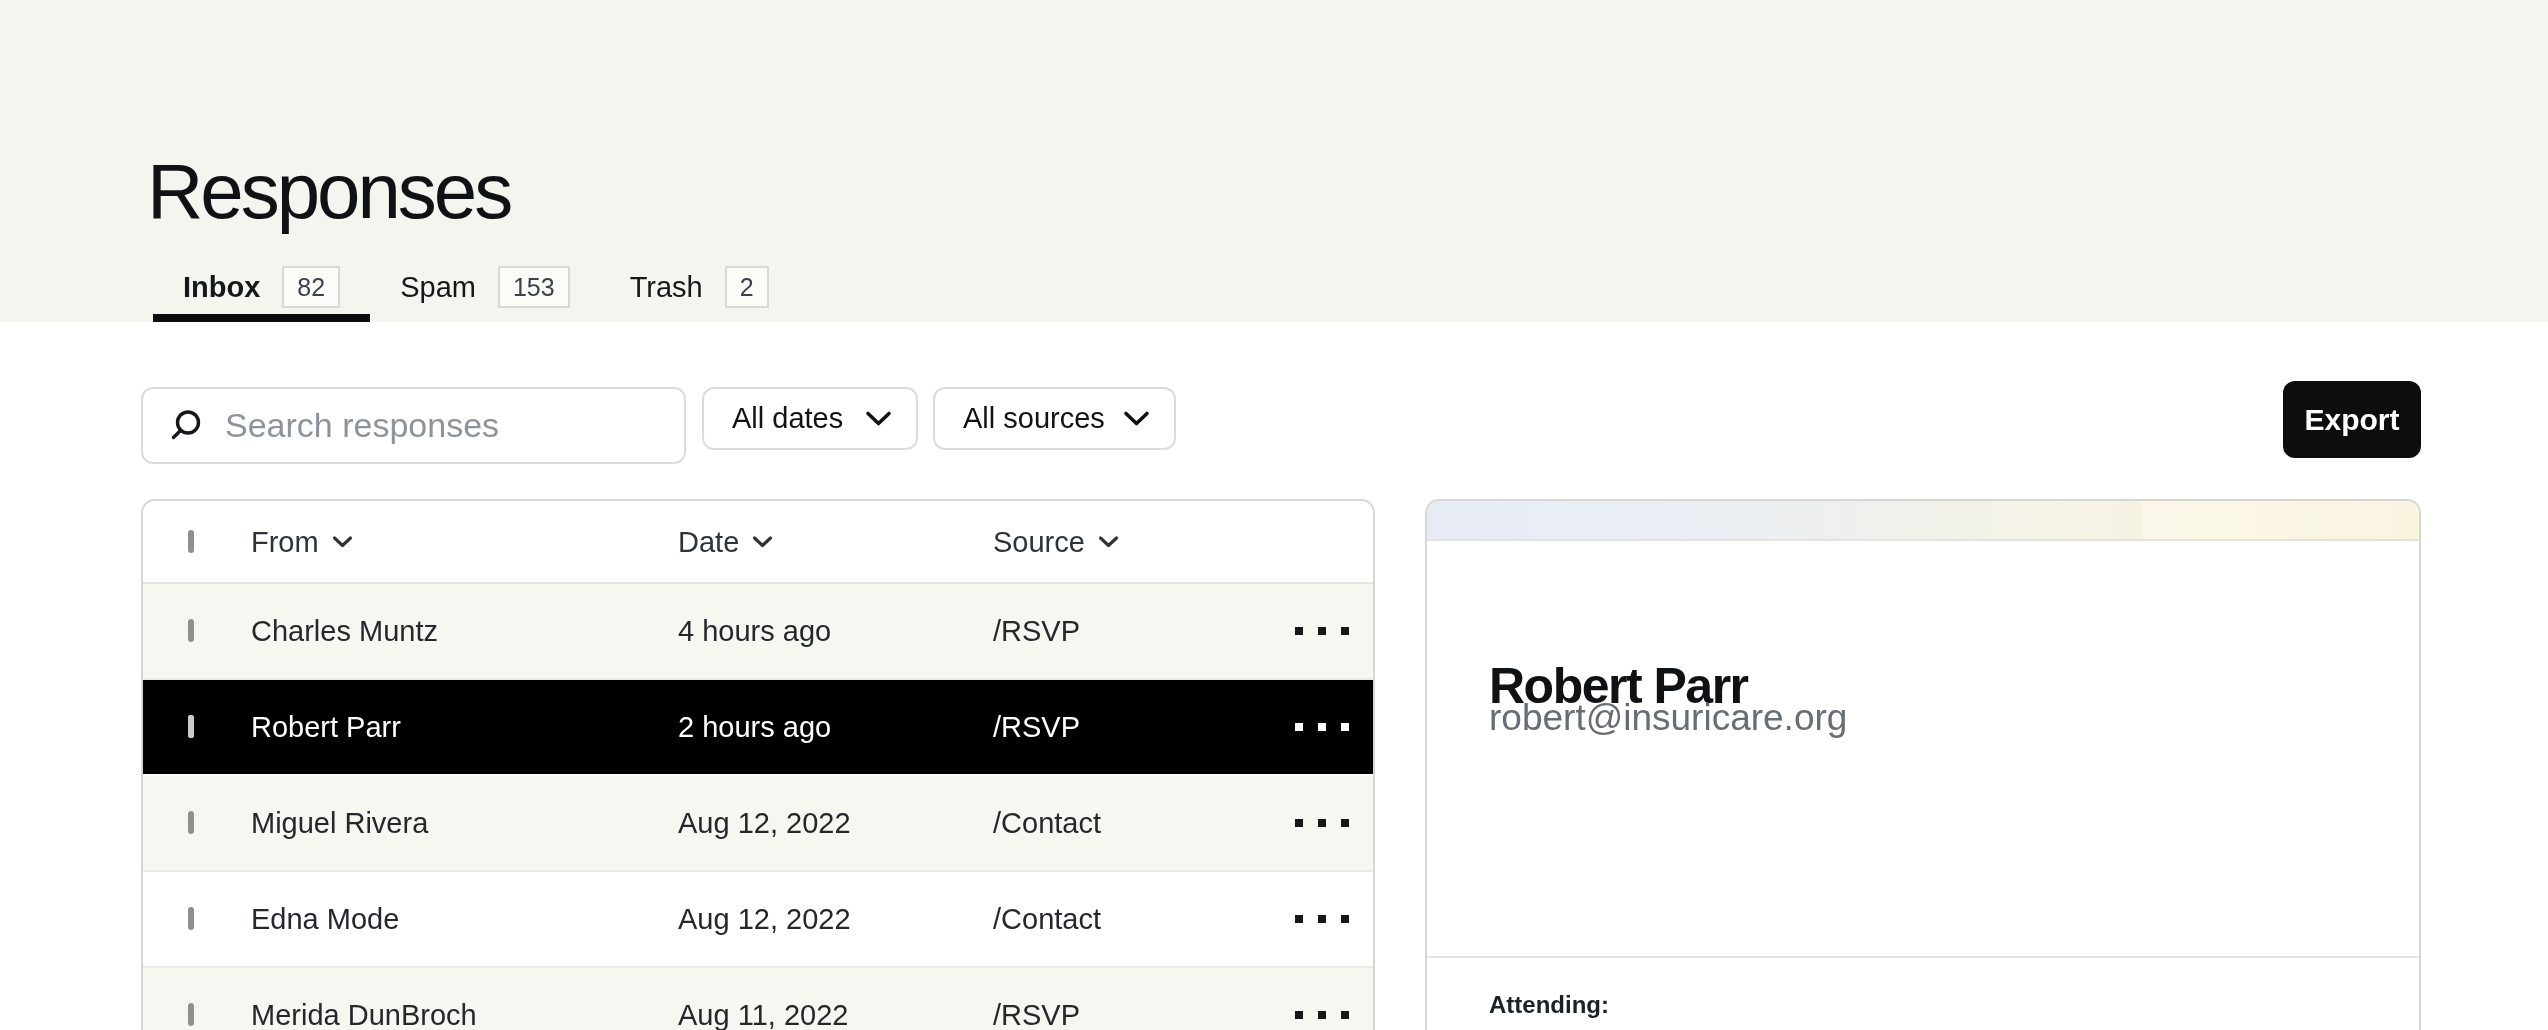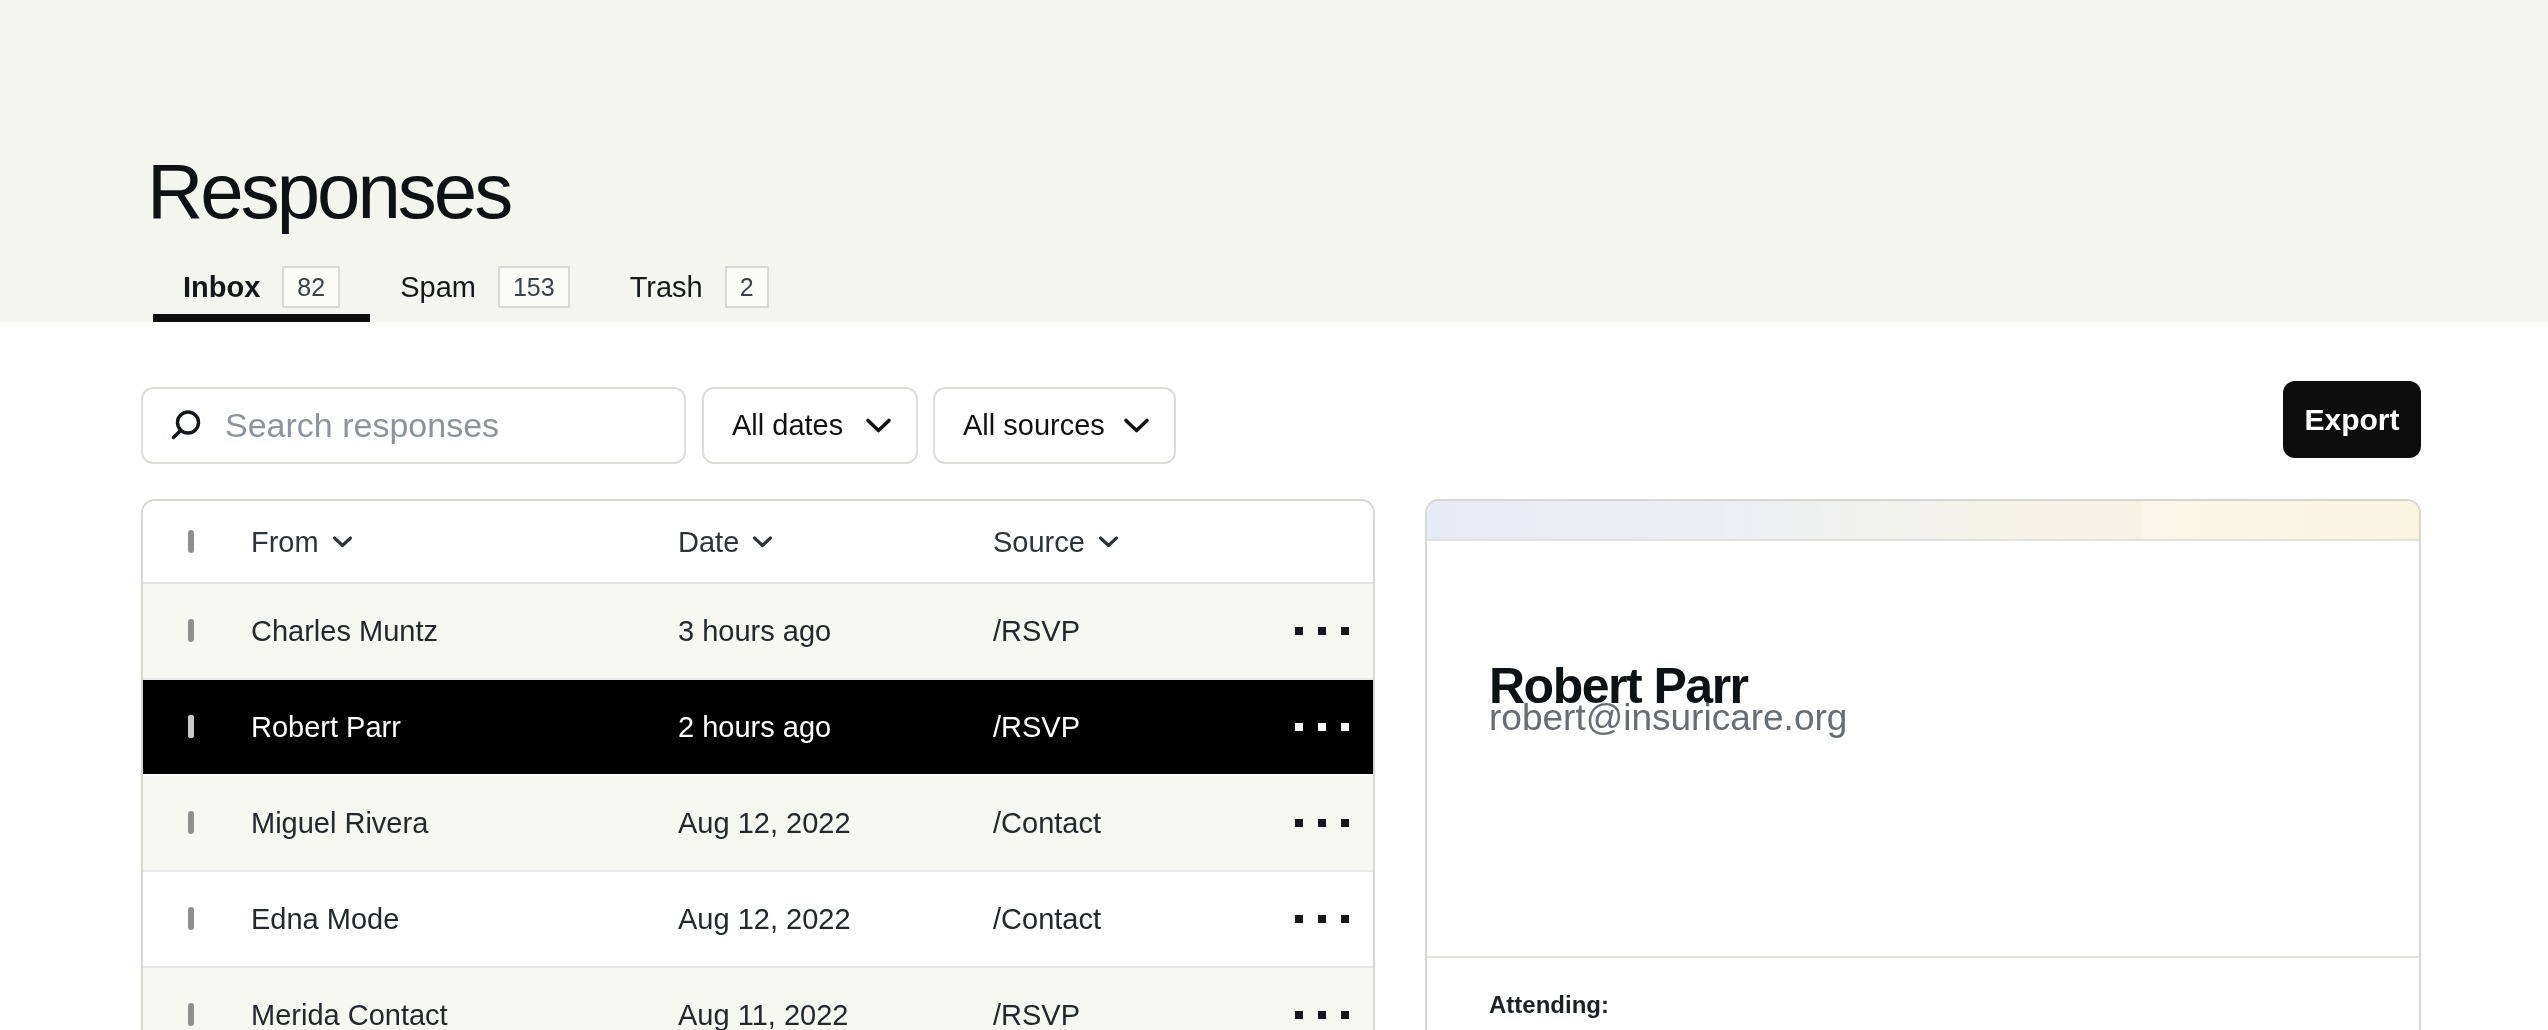--- a/index.html
+++ b/index.html
@@ -33,21 +33,21 @@
     background:#fff;border:2px solid #dcdcd8;border-radius:12px;
     display:flex;align-items:center;
   }
   .search-icon{margin-left:25px;display:flex;align-items:center;}
   .search-input{
     border:none;outline:none;background:transparent;margin-left:19px;width:440px;
     font-size:34px;color:#b91c1c;font-family:inherit;
   }
   .search-input::placeholder{color:#8d939b;opacity:1;}
   .dropdown{
-    position:absolute;top:387px;height:77px;box-sizing:border-box;background:#fff;
+    position:absolute;top:387px;height:63px;box-sizing:border-box;background:#fff;
     border:2px solid #dcdcd8;border-radius:12px;cursor:pointer;
     display:flex;align-items:center;justify-content:space-between;padding:0 24px 0 28px;
     font-size:29px;color:#101214;
   }
   .dropdown-dates{left:702px;width:216px;}
   .dropdown-sources{left:933px;width:243px;}
   .export-btn{
     position:absolute;left:2283px;top:381px;width:138px;height:77px;
     background:#0d0d0d;color:#ffffff;border:none;border-radius:12px;cursor:pointer;
     font-size:30px;font-weight:700;font-family:inherit;
@@ -186,21 +186,21 @@
         <svg width="21" height="13" viewBox="0 0 21 13">
             <polyline points="2.5,2.5 10.5,10 18.5,2.5" fill="none" stroke="#2d3339" stroke-width="3.1" stroke-linecap="round" stroke-linejoin="round"></polyline>
           </svg>
       </span>
     </span>
   </div>
 
   <div class="t-row t-row--alt">
     <span class="cell cell-check"><span class="checkbox"></span></span>
     <span class="cell cell-from cell-text">Charles Muntz</span>
-    <span class="cell cell-date cell-text">3 hours ago</span>
+    <span class="cell cell-date cell-text">4 hours ago</span>
     <span class="cell cell-source cell-text">/RSVP</span>
     <span class="cell cell-menu dots">
         <i class="dot"></i>
         <i class="dot"></i>
         <i class="dot"></i>
       </span>
   </div>
 
   <div class="t-row t-row--selected">
     <span class="cell cell-check"><span class="checkbox"></span></span>
@@ -233,21 +233,21 @@
     <span class="cell cell-source cell-text">/Contact</span>
     <span class="cell cell-menu dots">
         <i class="dot"></i>
         <i class="dot"></i>
         <i class="dot"></i>
       </span>
   </div>
 
   <div class="t-row t-row--alt">
     <span class="cell cell-check"><span class="checkbox"></span></span>
-    <span class="cell cell-from cell-text">Merida Contact</span>
+    <span class="cell cell-from cell-text">Merida DunBroch</span>
     <span class="cell cell-date cell-text">Aug 11, 2022</span>
     <span class="cell cell-source cell-text">/RSVP</span>
     <span class="cell cell-menu dots">
         <i class="dot"></i>
         <i class="dot"></i>
         <i class="dot"></i>
       </span>
   </div>
 
 </div>

